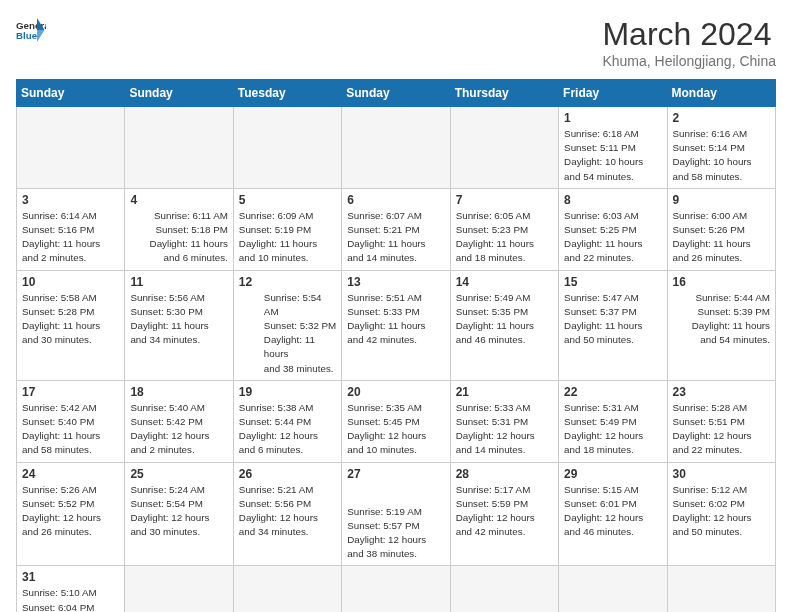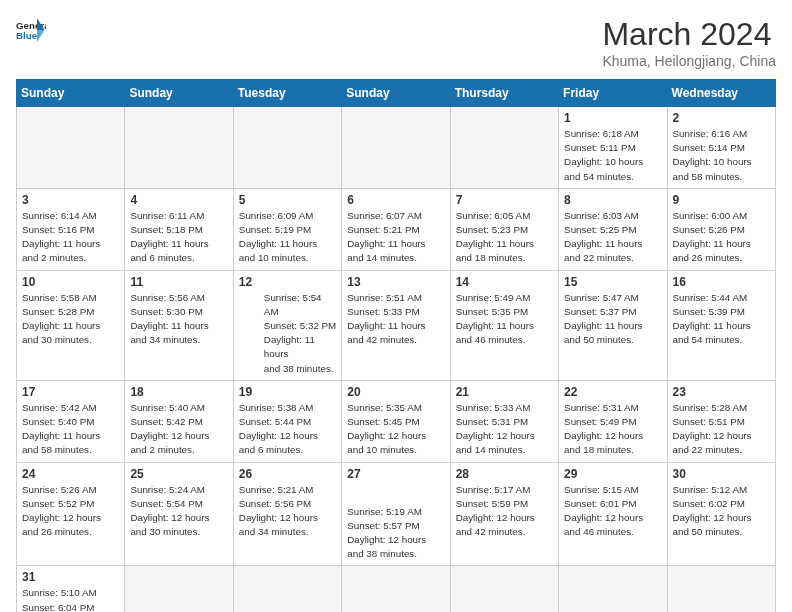--- a/index.html
+++ b/index.html
@@ -98,21 +98,21 @@
 
 <table class="calendar">
   <thead>
     <tr>
     <th>Sunday</th>
         <th>Sunday</th>
         <th>Tuesday</th>
         <th>Sunday</th>
         <th>Thursday</th>
         <th>Friday</th>
-        <th>Wednesday</th>
+        <th>Monday</th>
       </tr>
   </thead>
   <tbody id="calendar-body">
   <tr>
         <td class="empty"></td>
         <td class="empty"></td>
         <td class="empty"></td>
         <td class="empty"></td>
         <td class="empty"></td>
         <td>
@@ -133,21 +133,21 @@
       <tr>
         <td>
           <span class="day-num">3</span>
           <div class="day-info" style="white-space: pre-line;">Sunrise: 6:14 AM
 Sunset: 5:16 PM
 Daylight: 11 hours
 and 2 minutes.</div>
         </td>
         <td>
           <span class="day-num">4</span>
-          <div class="day-info" style="white-space: pre-line;">Sunrise: 6:11 AM
+          <div class="day-info" style="white-space: pre-line; text-align: right;">Sunrise: 6:11 AM
 Sunset: 5:18 PM
 Daylight: 11 hours
 and 6 minutes.</div>
         </td>
         <td>
           <span class="day-num">5</span>
           <div class="day-info" style="white-space: pre-line;">Sunrise: 6:09 AM
 Sunset: 5:19 PM
 Daylight: 11 hours
 and 10 minutes.</div>
@@ -219,21 +219,21 @@
         </td>
         <td>
           <span class="day-num">15</span>
           <div class="day-info" style="white-space: pre-line;">Sunrise: 5:47 AM
 Sunset: 5:37 PM
 Daylight: 11 hours
 and 50 minutes.</div>
         </td>
         <td>
           <span class="day-num">16</span>
-          <div class="day-info" style="white-space: pre-line;">Sunrise: 5:44 AM
+          <div class="day-info" style="white-space: pre-line; text-align: right;">Sunrise: 5:44 AM
 Sunset: 5:39 PM
 Daylight: 11 hours
 and 54 minutes.</div>
         </td>
       </tr>
       <tr>
         <td>
           <span class="day-num">17</span>
           <div class="day-info" style="white-space: pre-line;">Sunrise: 5:42 AM
 Sunset: 5:40 PM

